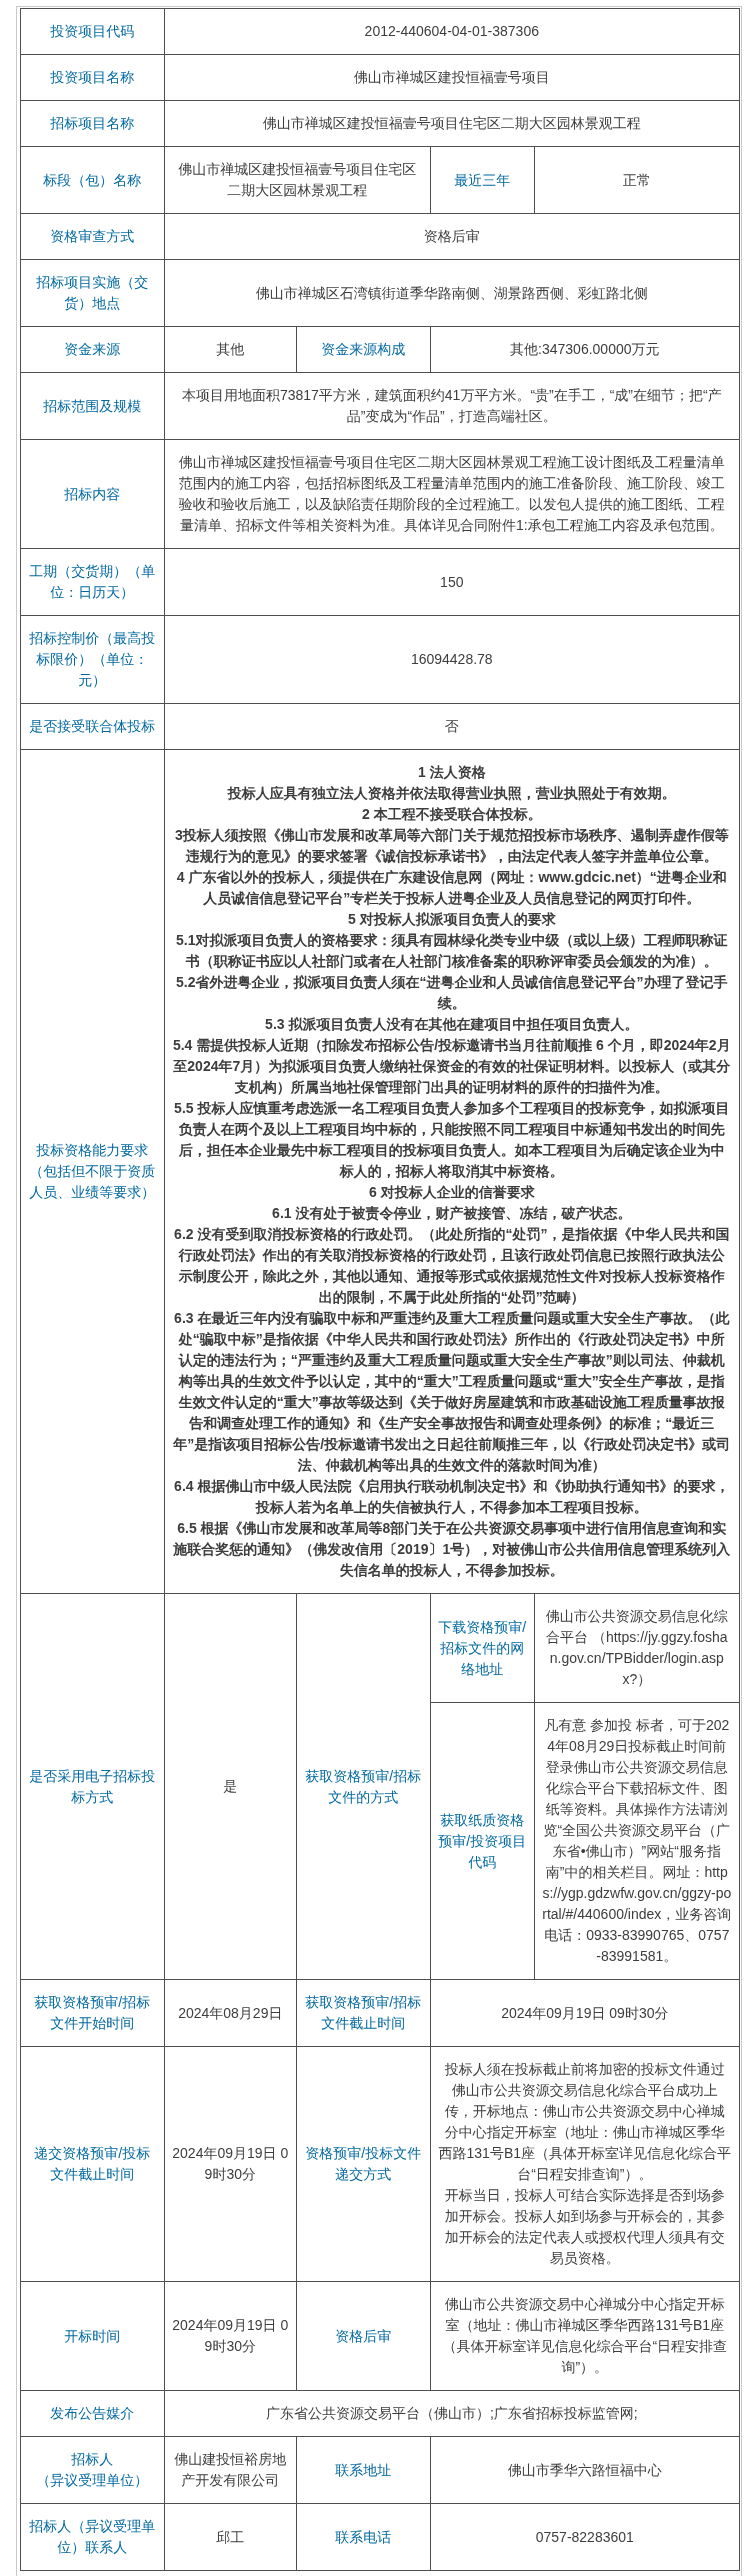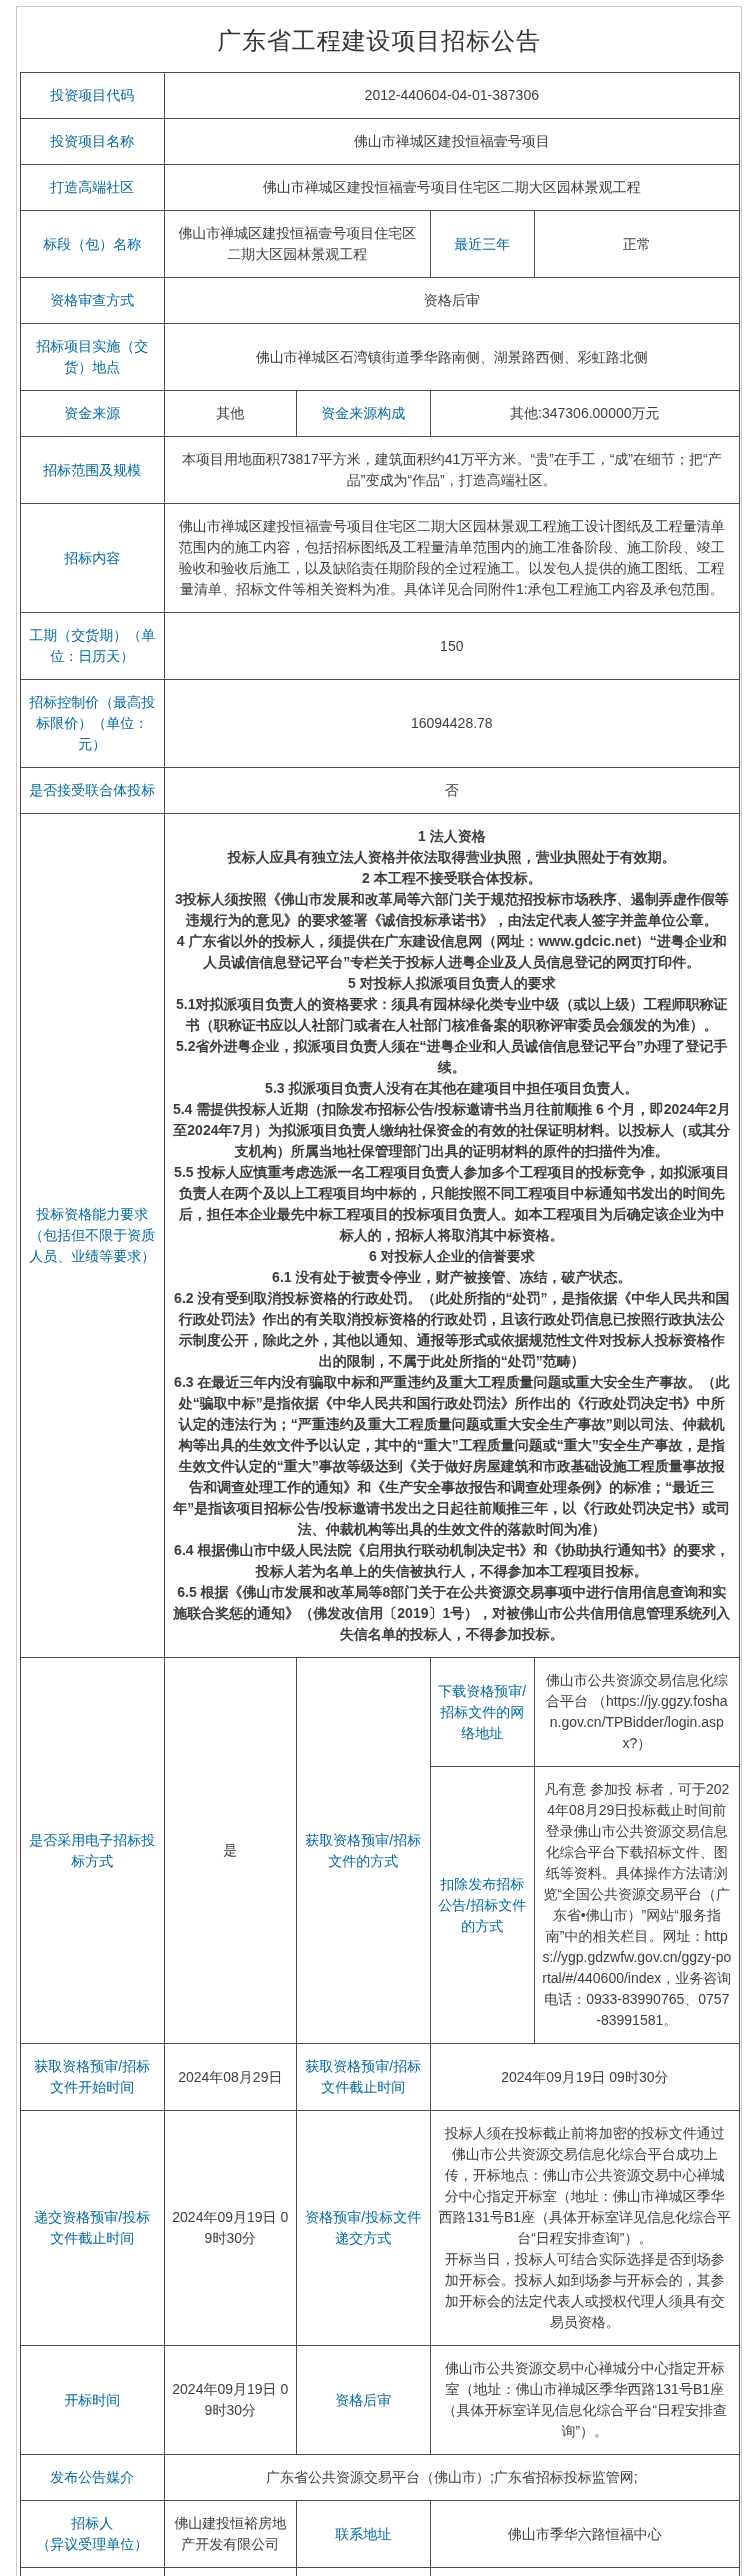--- a/index.html
+++ b/index.html
@@ -12,21 +12,20 @@
   td.lbl{font-weight:normal;padding:12px 4.6px;color:#0369a1;}
   td.left{text-align:left;}
   .pre{white-space:pre-wrap;}
   td.tall-a{padding-bottom:65px;font-weight:bold;}
   td.addr{padding:9.3px 7.4px;margin-left:44px;}
 </style>
 </head>
 <body>
 
 <div class="frame">
-  <h1 class="doc-title">广东省工程建设项目招标公告</h1>
 
   <table class="doc">
     <colgroup>
       <col style="width:144px">
         <col style="width:132px">
         <col style="width:134px">
         <col style="width:104px">
         <col style="width:205px">
     </colgroup>
 
@@ -35,21 +34,21 @@
       <td class="lbl">投资项目代码</td>
       <td colspan="4">2012-440604-04-01-387306</td>
     </tr>
 
     <tr>
       <td class="lbl">投资项目名称</td>
       <td colspan="4">佛山市禅城区建投恒福壹号项目</td>
     </tr>
 
     <tr>
-      <td class="lbl">打造高端社区</td>
+      <td class="lbl">招标项目名称</td>
       <td colspan="4">佛山市禅城区建投恒福壹号项目住宅区二期大区园林景观工程</td>
     </tr>
 
     <tr>
       <td class="lbl">标段（包）名称</td>
       <td colspan="2">佛山市禅城区建投恒福壹号项目住宅区二期大区园林景观工程</td>
       <td class="lbl">最近三年</td>
       <td>正常</td>
     </tr>
 
@@ -117,21 +116,21 @@
     </tr>
 
     <tr>
       <td class="lbl" rowspan="2">是否采用电子招标投标方式</td>
       <td rowspan="2">是</td>
       <td class="lbl" rowspan="2">获取资格预审/招标文件的方式</td>
       <td class="lbl">下载资格预审/招标文件的网络地址</td>
       <td class="left addr">佛山市公共资源交易信息化综合平台 （https://jy.ggzy.foshan.gov.cn/TPBidder/login.aspx?）</td>
     </tr>
     <tr>
-      <td class="lbl">扣除发布招标公告/招标文件的方式</td>
+      <td class="lbl">获取纸质资格预审/投资项目代码</td>
       <td class="left addr">凡有意 参加投 标者，可于2024年08月29日投标截止时间前登录佛山市公共资源交易信息化综合平台下载招标文件、图纸等资料。具体操作方法请浏览“全国公共资源交易平台（广东省•佛山市）”网站“服务指南”中的相关栏目。网址：https://ygp.gdzwfw.gov.cn/ggzy-portal/#/440600/index，业务咨询电话：0933-83990765、0757-83991581。</td>
     </tr>
 
     <tr>
       <td class="lbl">获取资格预审/招标文件开始时间</td>
       <td>2024年08月29日</td>
       <td class="lbl">获取资格预审/招标文件截止时间</td>
       <td colspan="2">2024年09月19日  09时30分</td>
     </tr>
 

